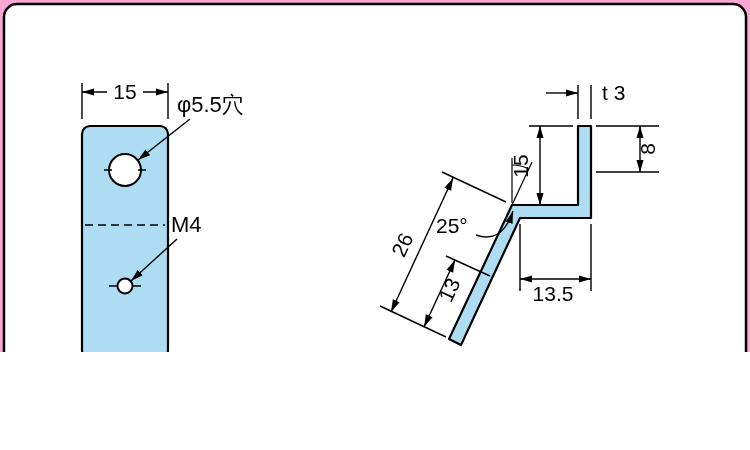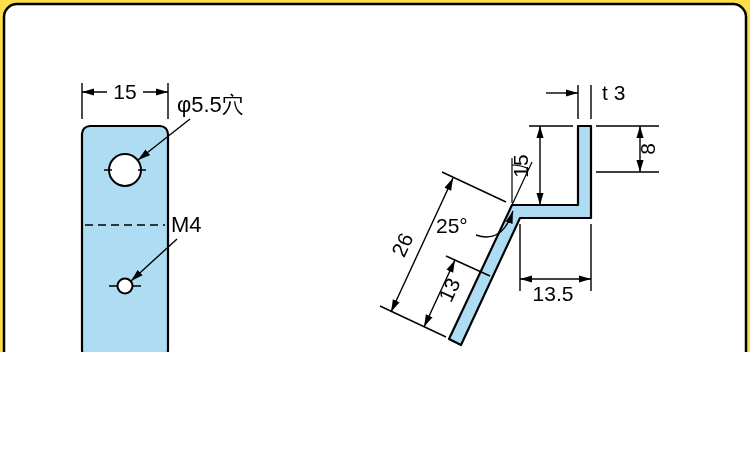--- a/index.html
+++ b/index.html
@@ -1,16 +1,16 @@
 <!DOCTYPE html>
 <html><head>
 <meta charset="utf-8">
 <style>
   html,body{margin:0;padding:0;background:#ffffff;}
-  .canvas{position:relative;width:750px;height:352px;background:#fde047;overflow:hidden;}
+  .canvas{position:relative;width:750px;height:352px;background:#f9a8d4;overflow:hidden;}
   svg{display:block;}
   text{font-family:"Liberation Sans","DejaVu Sans",sans-serif;fill:#000;stroke:none;}
   .dim{font-size:21px;}
   .lbl{font-size:22px;}
 </style>
 </head>
 <body>
 
 <div class="canvas">
 <svg width="750" height="450" viewBox="0 0 750 450">

